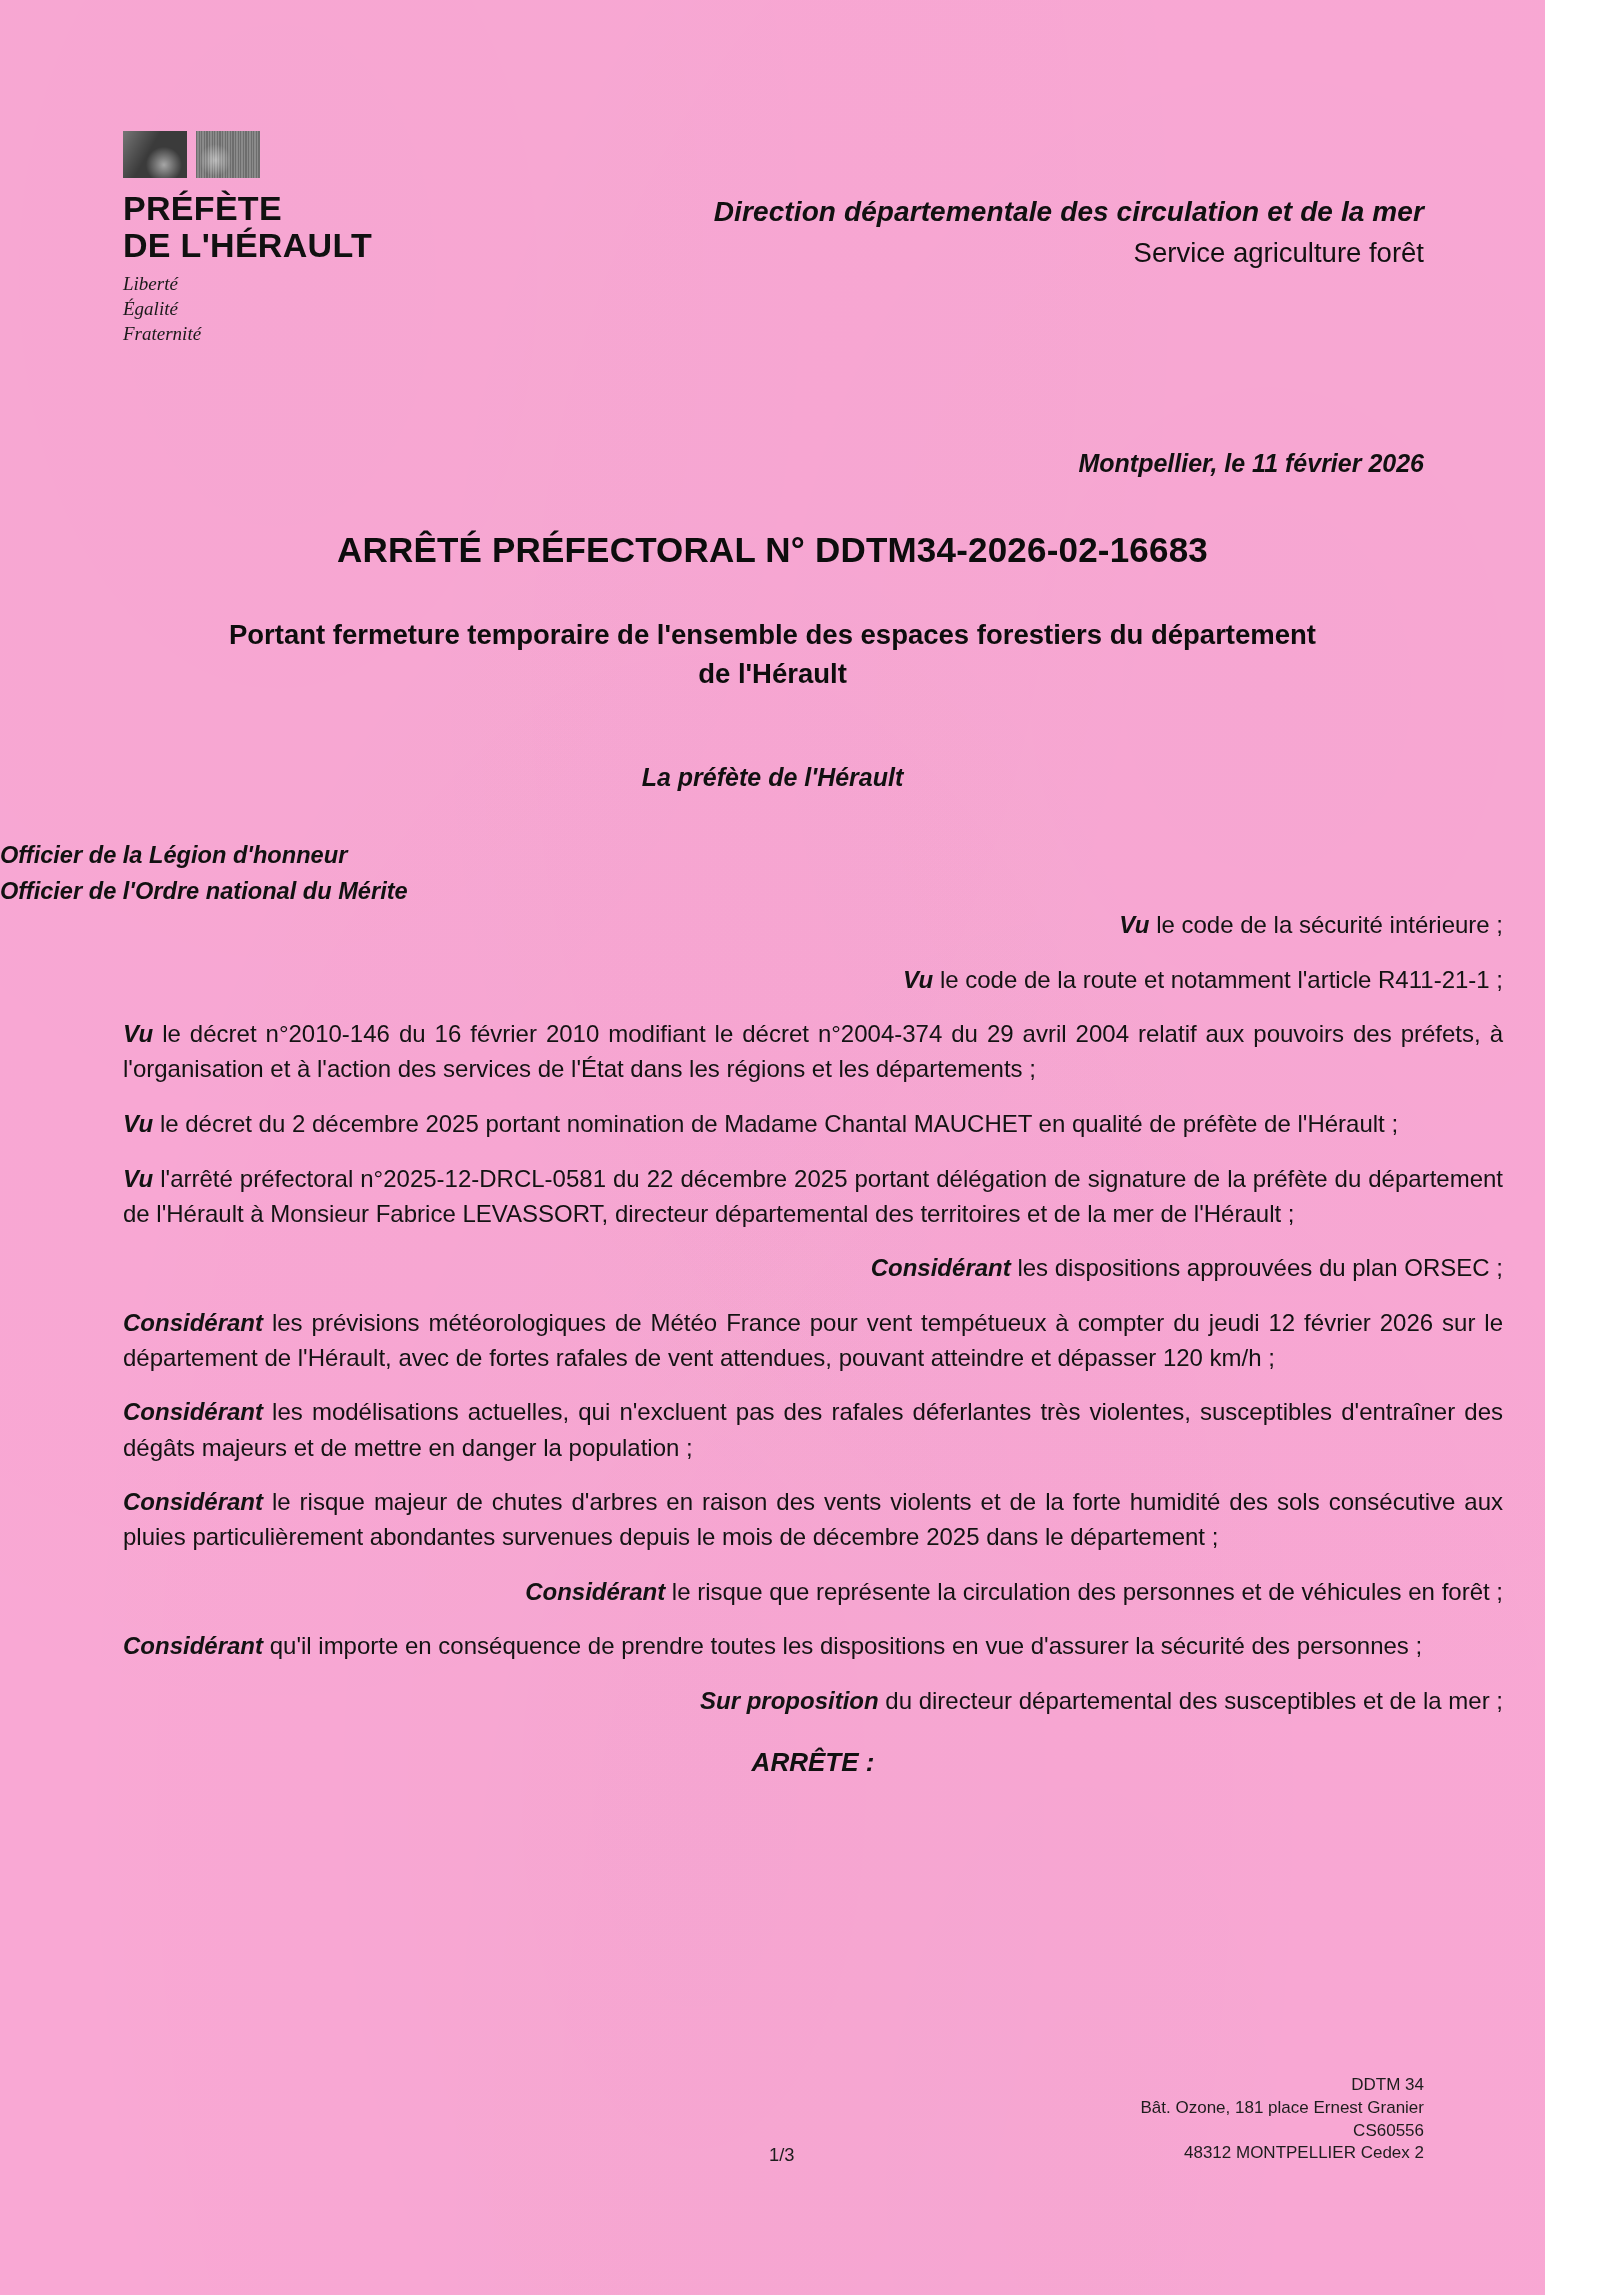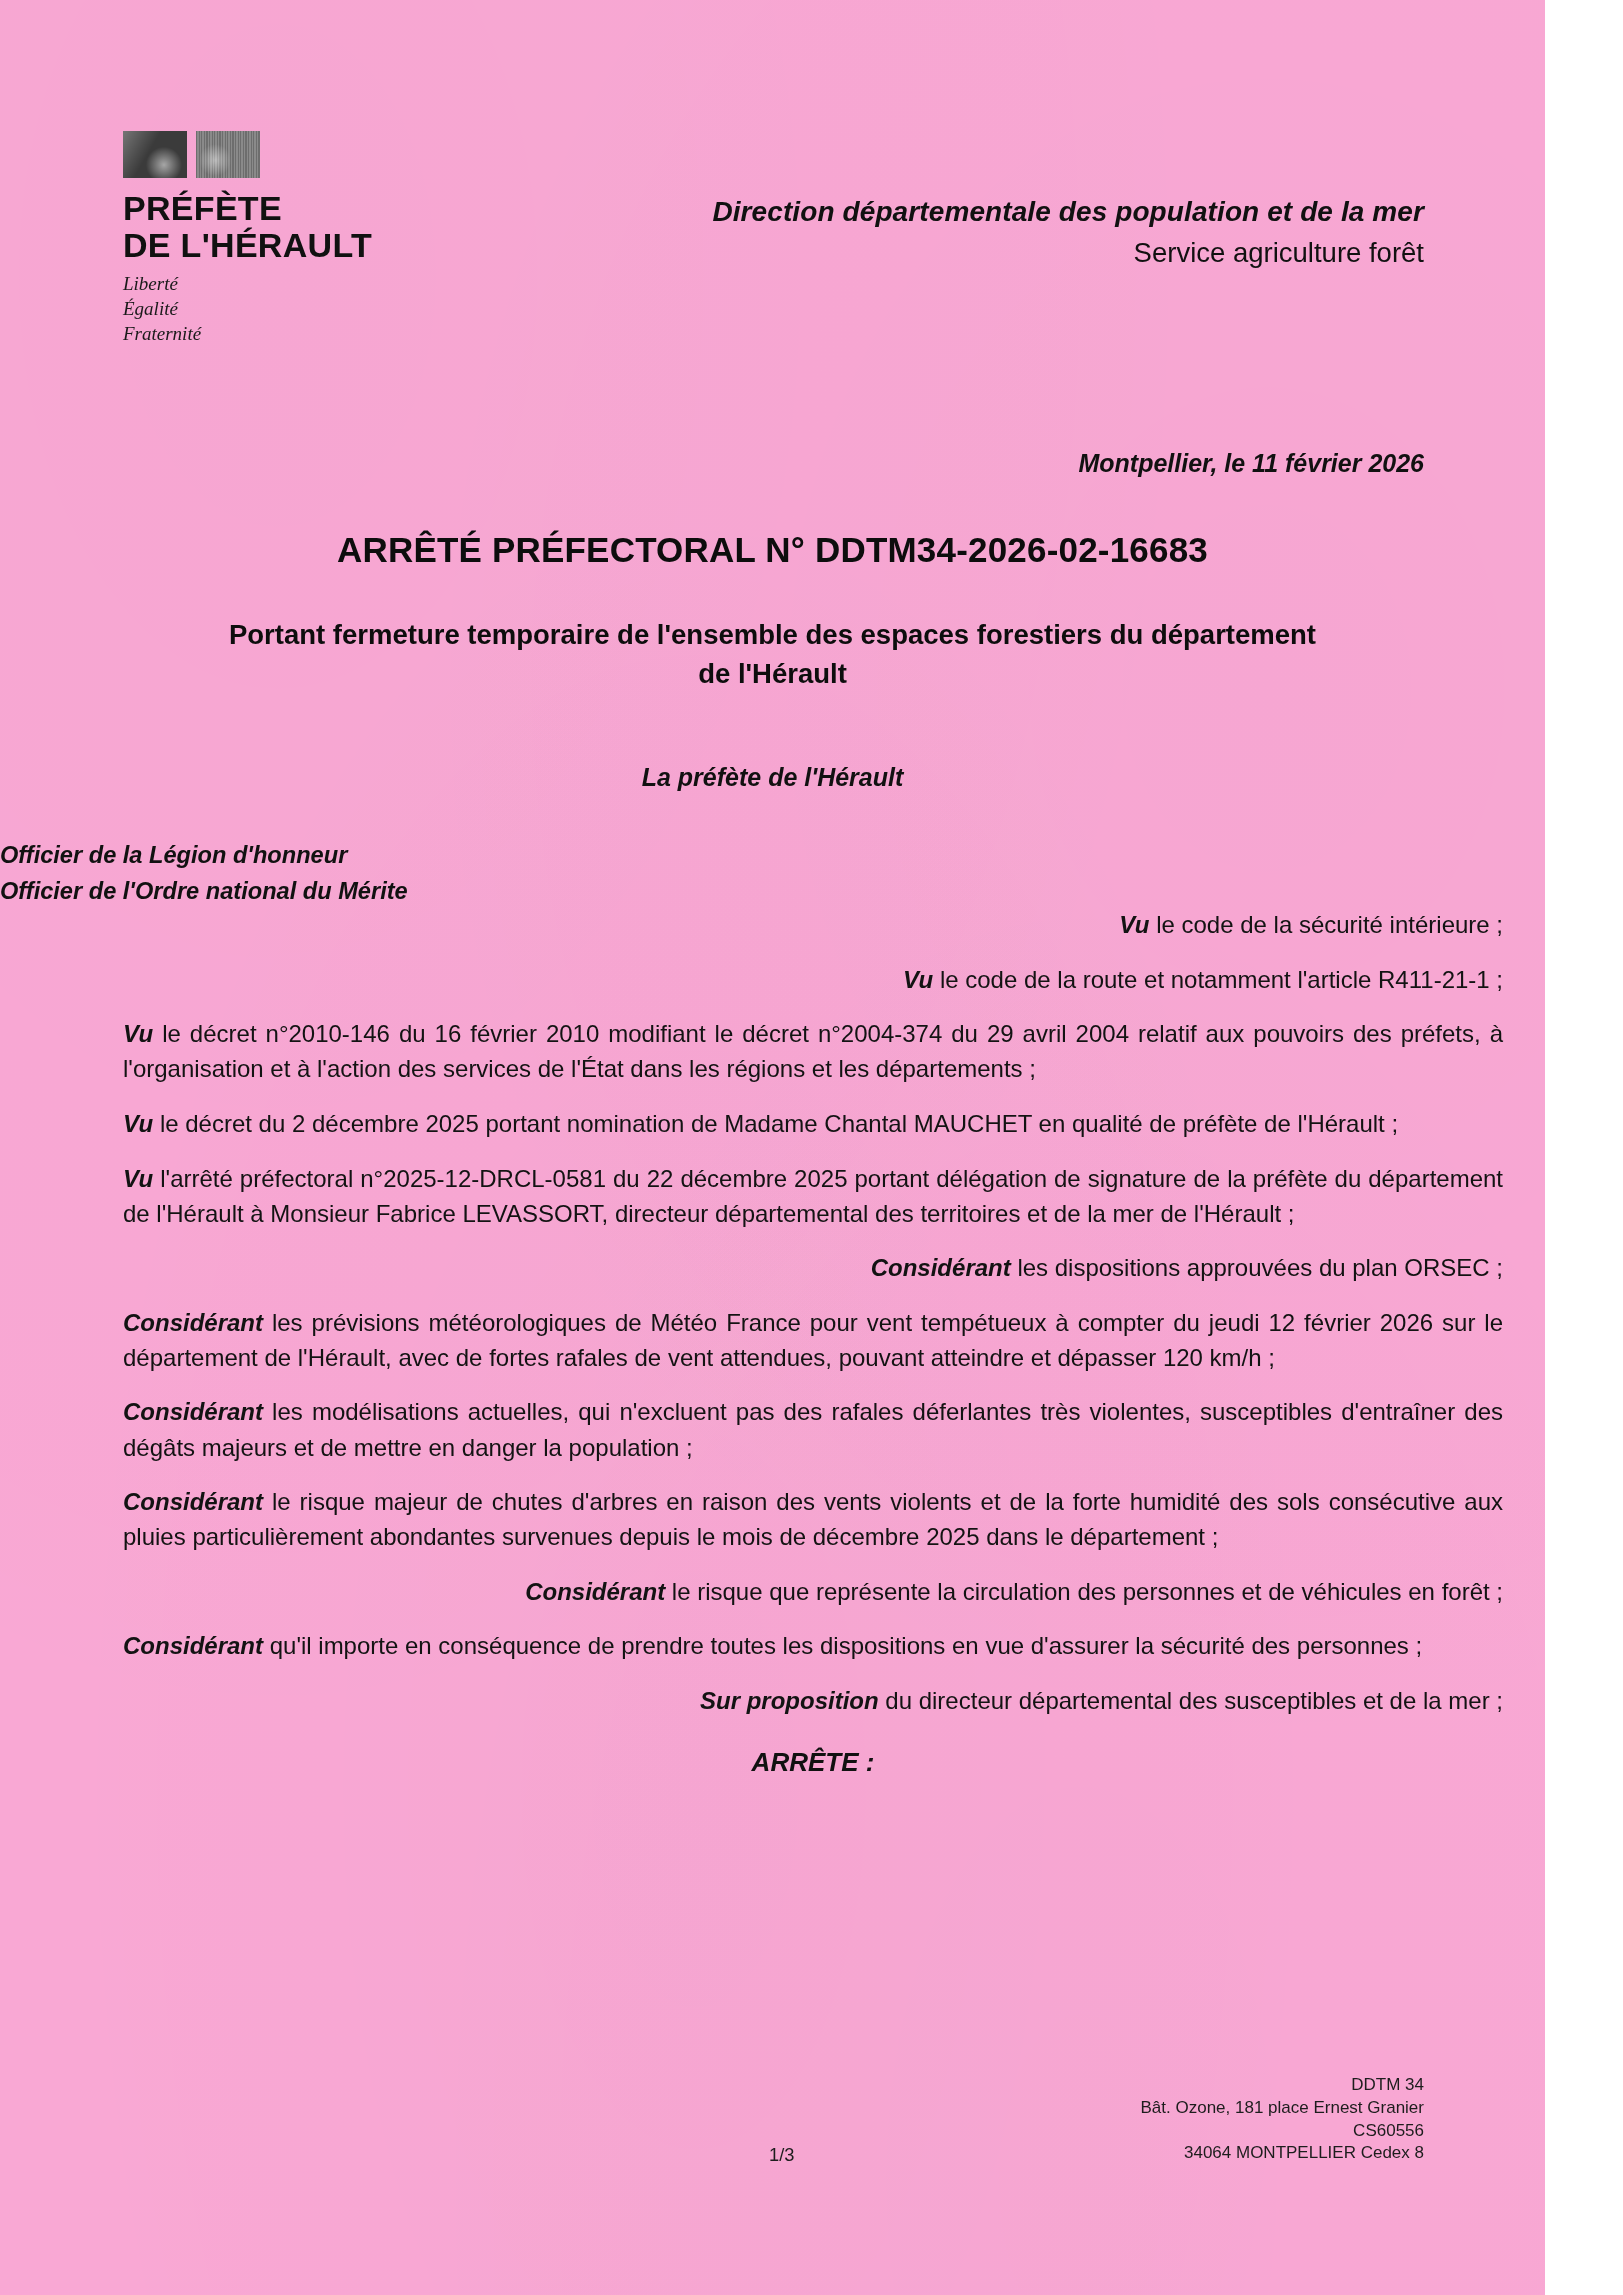--- a/index.html
+++ b/index.html
@@ -209,21 +209,21 @@
     <div class="lh-line1">PRÉFÈTE</div>
     <div class="lh-line2">DE L'HÉRAULT</div>
     <div class="motto">
       <div>Liberté</div>
       <div>Égalité</div>
       <div>Fraternité</div>
     </div>
   </div>
 
   <div class="dept-block">
-    <div class="dept-line1">Direction départementale des population et de la mer</div>
+    <div class="dept-line1">Direction départementale des circulation et de la mer</div>
     <div class="dept-line2">Service agriculture forêt</div>
   </div>
 
   <div class="place-date">Montpellier, le 11 février 2026</div>
 
   <div class="doc-number">ARRÊTÉ PRÉFECTORAL N° DDTM34-2026-02-16683</div>
   <div class="doc-subject">
     <span>Portant fermeture temporaire de l'ensemble des espaces forestiers du département</span>
     <br>
     <span>de l'Hérault</span>
@@ -249,17 +249,17 @@
         <div class="clause"><span class="kw">Considérant</span><span> qu'il importe en conséquence de prendre toutes les dispositions en vue d'assurer la sécurité des personnes ;</span></div>
         <div class="clause short"><span class="kw">Sur proposition</span><span> du directeur départemental des susceptibles et de la mer ;</span></div>
       </div>
     <div class="decision-word">ARRÊTE :</div>
   </div>
 
   <div class="footer-address">
     <div>DDTM 34</div>
     <div>Bât. Ozone, 181 place Ernest Granier</div>
     <div>CS60556</div>
-    <div>34064 MONTPELLIER Cedex 8</div>
+    <div>48312 MONTPELLIER Cedex 2</div>
   </div>
   <div class="page-number">1/3</div>
 </div>
 
 
 </body></html>

